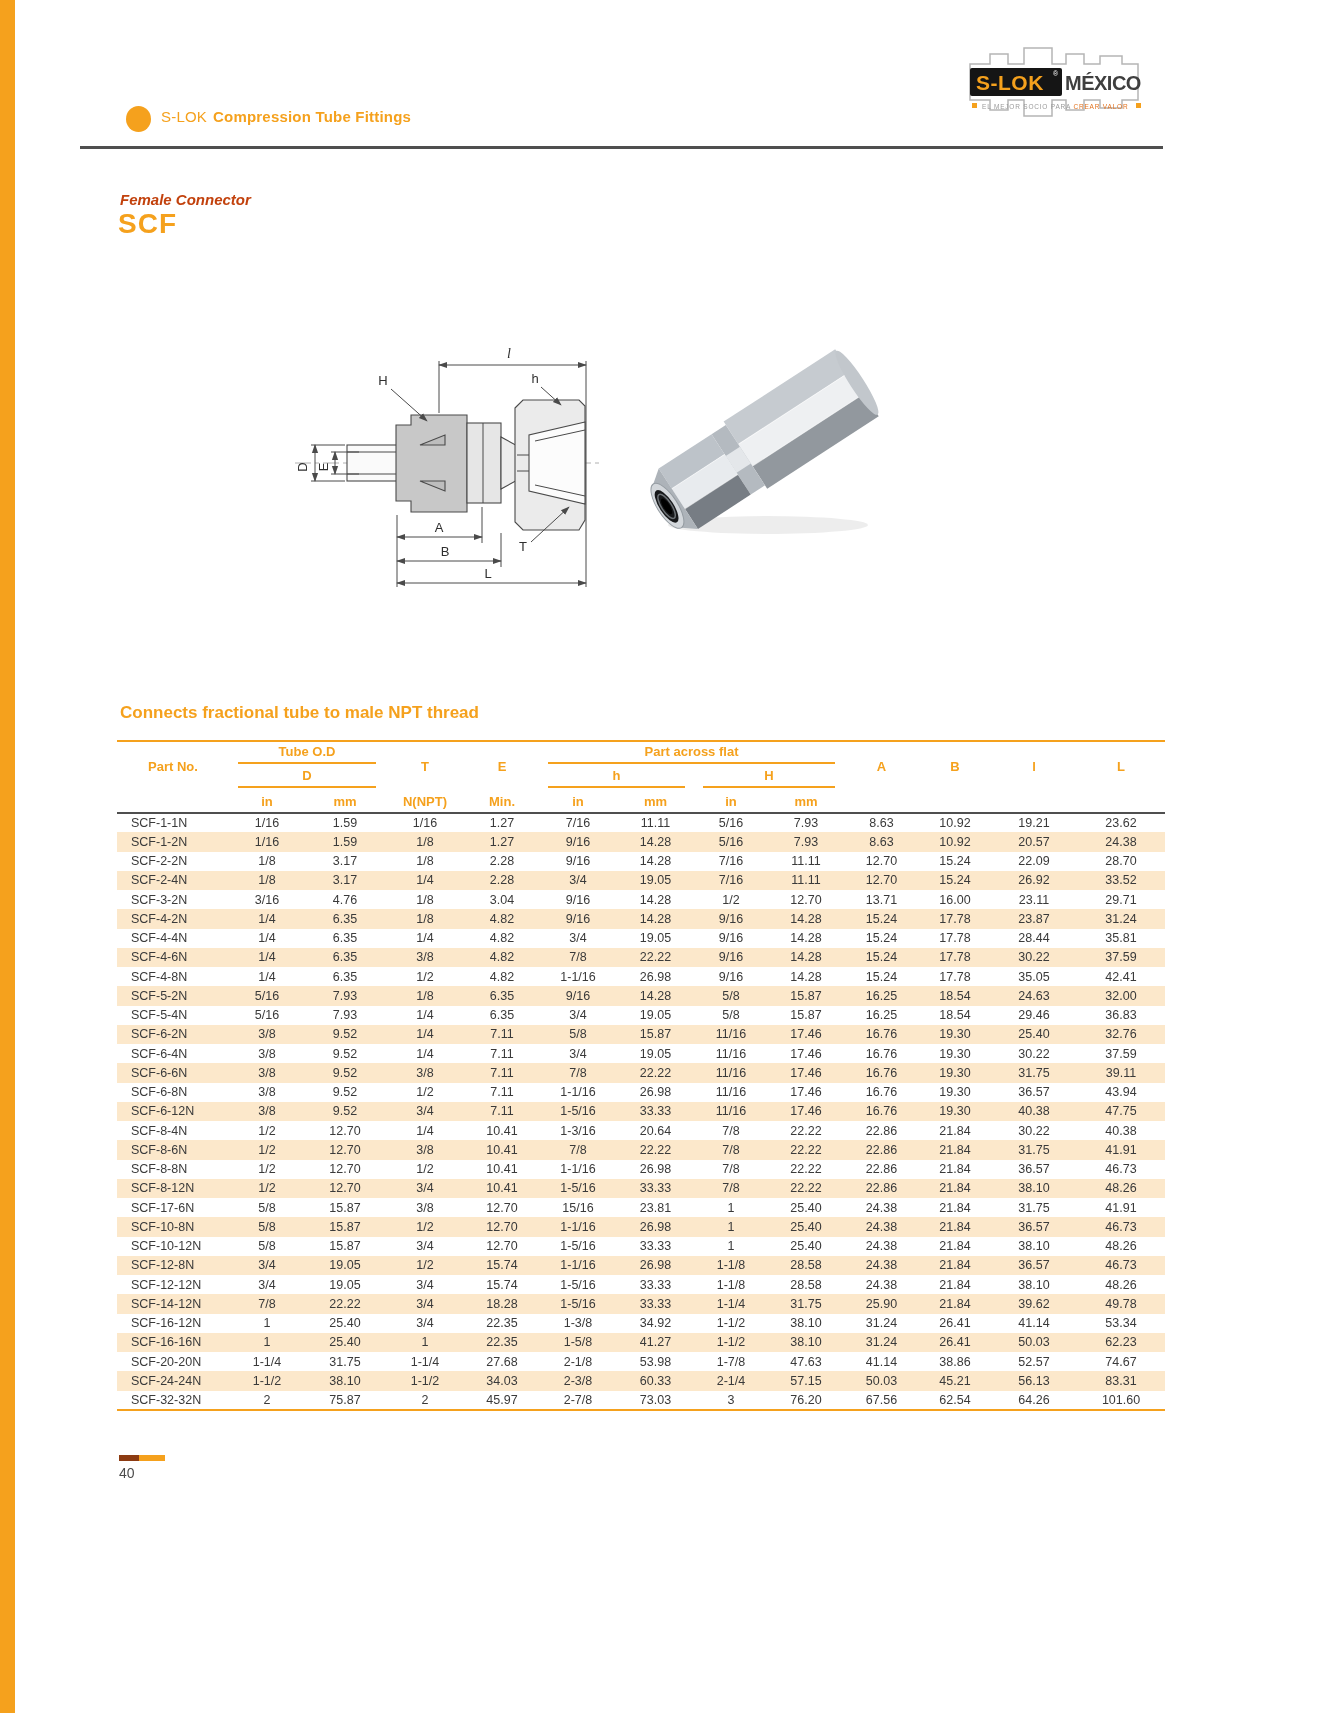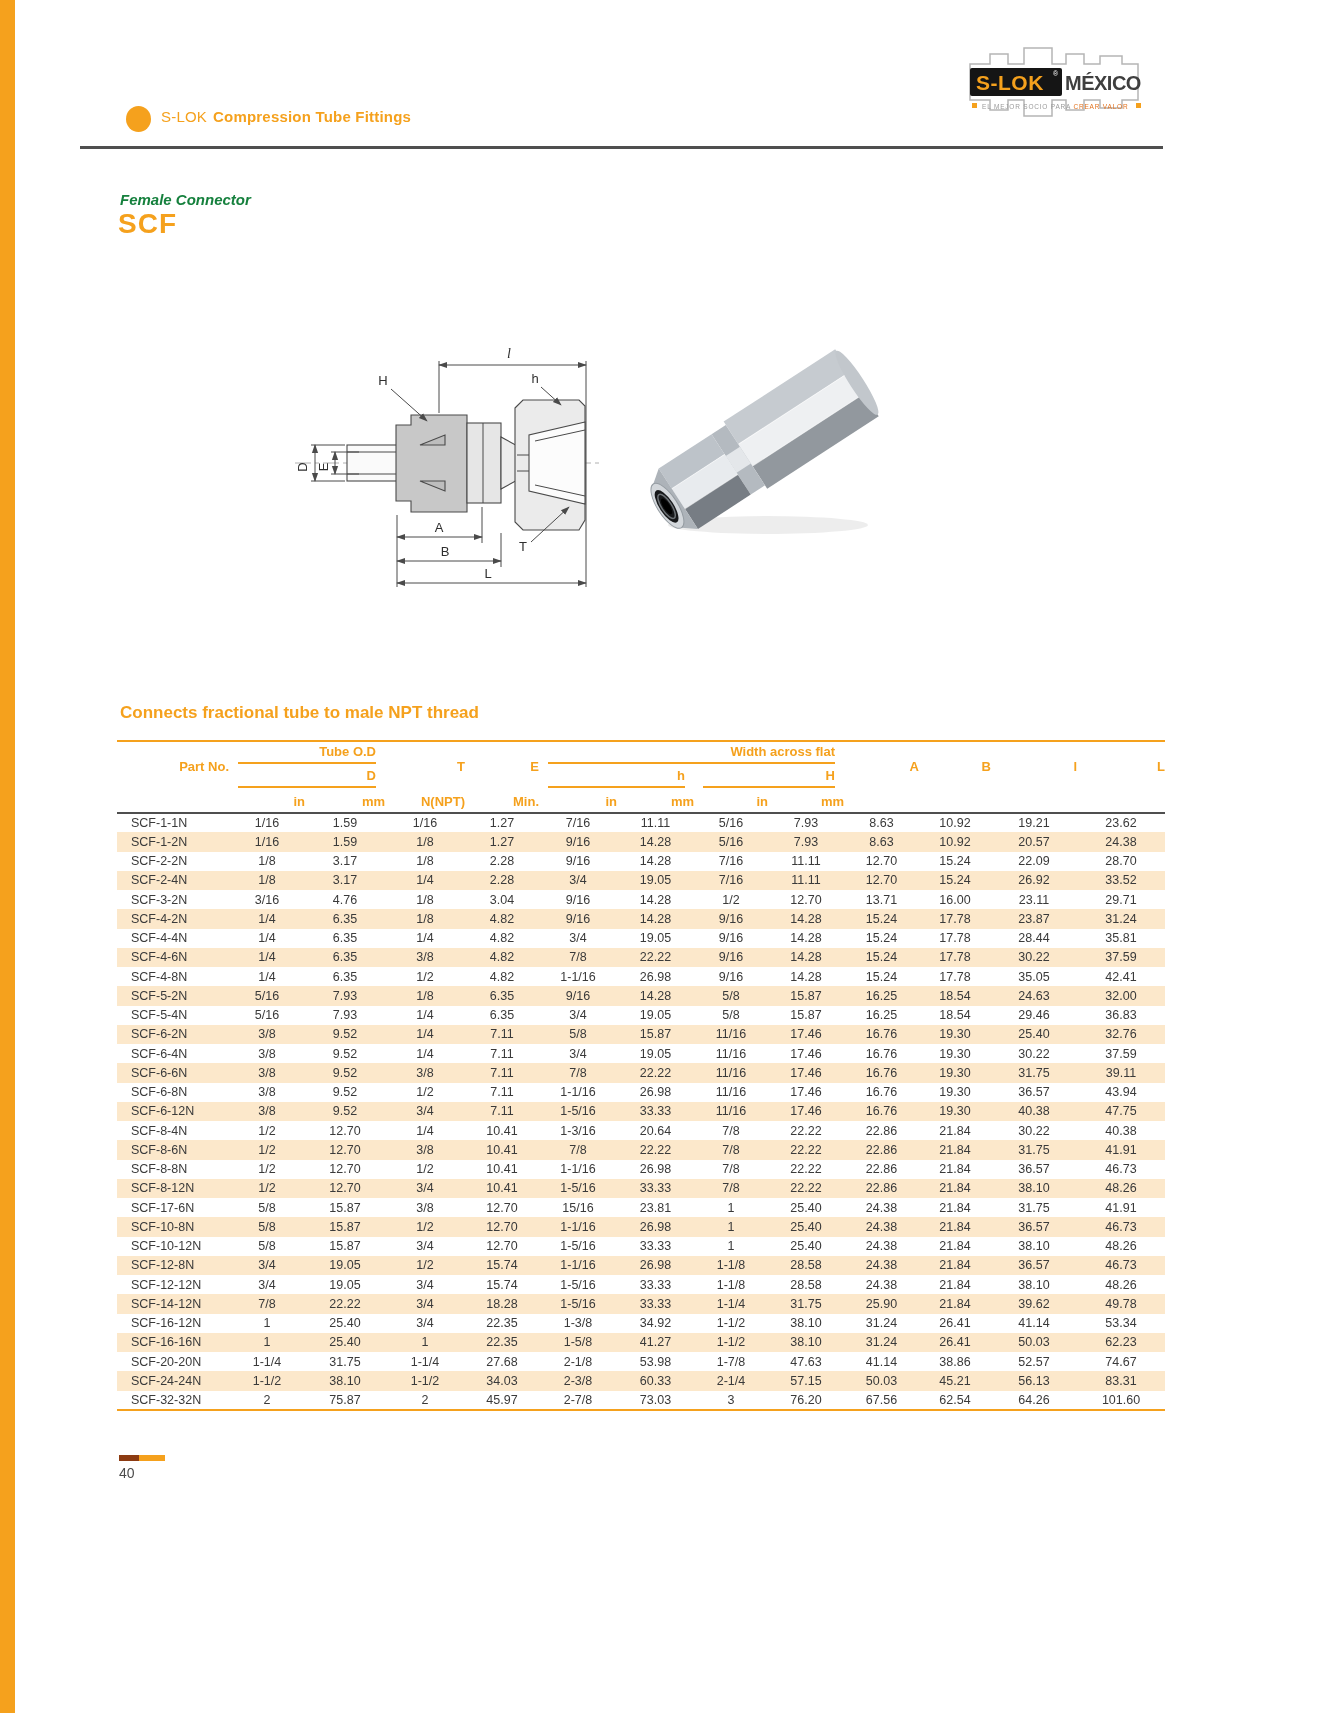--- a/index.html
+++ b/index.html
@@ -16,33 +16,33 @@
   .edge-strip{position:absolute;left:0;top:0;width:15px;height:1713px;background:var(--orange);}
 
   .bullet{position:absolute;left:126px;top:106px;width:25px;height:26px;border-radius:50%;background:var(--orange);}
   .head-title{position:absolute;left:161px;top:108px;font-size:15px;color:var(--orange);letter-spacing:.2px;white-space:nowrap;}
   .head-title .brand{font-weight:normal;}
   .head-title .section{font-weight:bold;margin-left:6px;margin-top:24px;}
   .head-rule{position:absolute;left:80px;top:146px;width:1083px;height:3px;background:var(--rule);}
 
   .logo{position:absolute;left:950px;top:34px;width:200px;height:96px;}
 
-  .family{position:absolute;left:120px;top:191px;font-size:15px;font-weight:bold;font-style:italic;color:#15803d;}
+  .family{position:absolute;left:120px;top:191px;font-size:15px;font-weight:bold;font-style:italic;color:#c2410c;}
   .code{position:absolute;left:118px;top:208px;font-size:28px;font-weight:bold;color:var(--orange);letter-spacing:1px;}
 
   .drawing{position:absolute;left:285px;top:325px;width:320px;height:265px;}
   .photo{position:absolute;left:640px;top:335px;width:255px;height:210px;}
 
   .caption{position:absolute;left:120px;top:703px;font-size:17px;font-weight:bold;color:var(--orange);}
 
   table.spec{position:absolute;left:117px;top:740px;width:1048px;border-collapse:collapse;table-layout:fixed;
     border-top:2px solid var(--orange);}
   table.spec thead{border-bottom:2px solid var(--rule);}
   table.spec tbody{border-bottom:2px solid var(--orange);}
-  table.spec th{color:var(--orange);font-size:13px;font-weight:bold;text-align:right;vertical-align:middle;padding:0;}
+  table.spec th{color:var(--orange);font-size:13px;font-weight:bold;text-align:center;vertical-align:middle;padding:0;}
   table.spec thead tr.r1 th{height:24px;}
   table.spec thead tr.r2 th{height:25px;}
   table.spec thead tr.r3 th{height:23px;}
   table.spec th.grp span{display:block;margin:0 9px;padding-bottom:3px;border-bottom:2px solid var(--orange);}
   table.spec td{height:19.25px;font-size:12.5px;color:#3a3a3a;text-align:center;vertical-align:middle;padding:0;white-space:nowrap;}
   table.spec td:first-child{text-align:left;padding-left:14px;}
   table.spec tr.alt{background:var(--stripe);}
 
   .foot-bars{position:absolute;left:119px;top:1455px;height:6px;display:flex;}
   .foot-bars .b1{width:20px;height:6px;background:#8C3B12;}
@@ -201,21 +201,21 @@
     </colgroup>
     <thead>
       <tr class="r1">
         <th rowspan="2">Part No.</th>
         <th colspan="2" class="grp">
             <span>Tube O.D</span>
           </th>
         <th rowspan="2">T</th>
         <th rowspan="2">E</th>
         <th colspan="4" class="grp">
-            <span>Width across flat</span>
+            <span>Part across flat</span>
           </th>
         <th rowspan="2">A</th>
         <th rowspan="2">B</th>
         <th rowspan="2">l</th>
         <th rowspan="2">L</th>
       </tr>
       <tr class="r2">
         <th colspan="2" class="grp">
             <span>D</span>
           </th>

